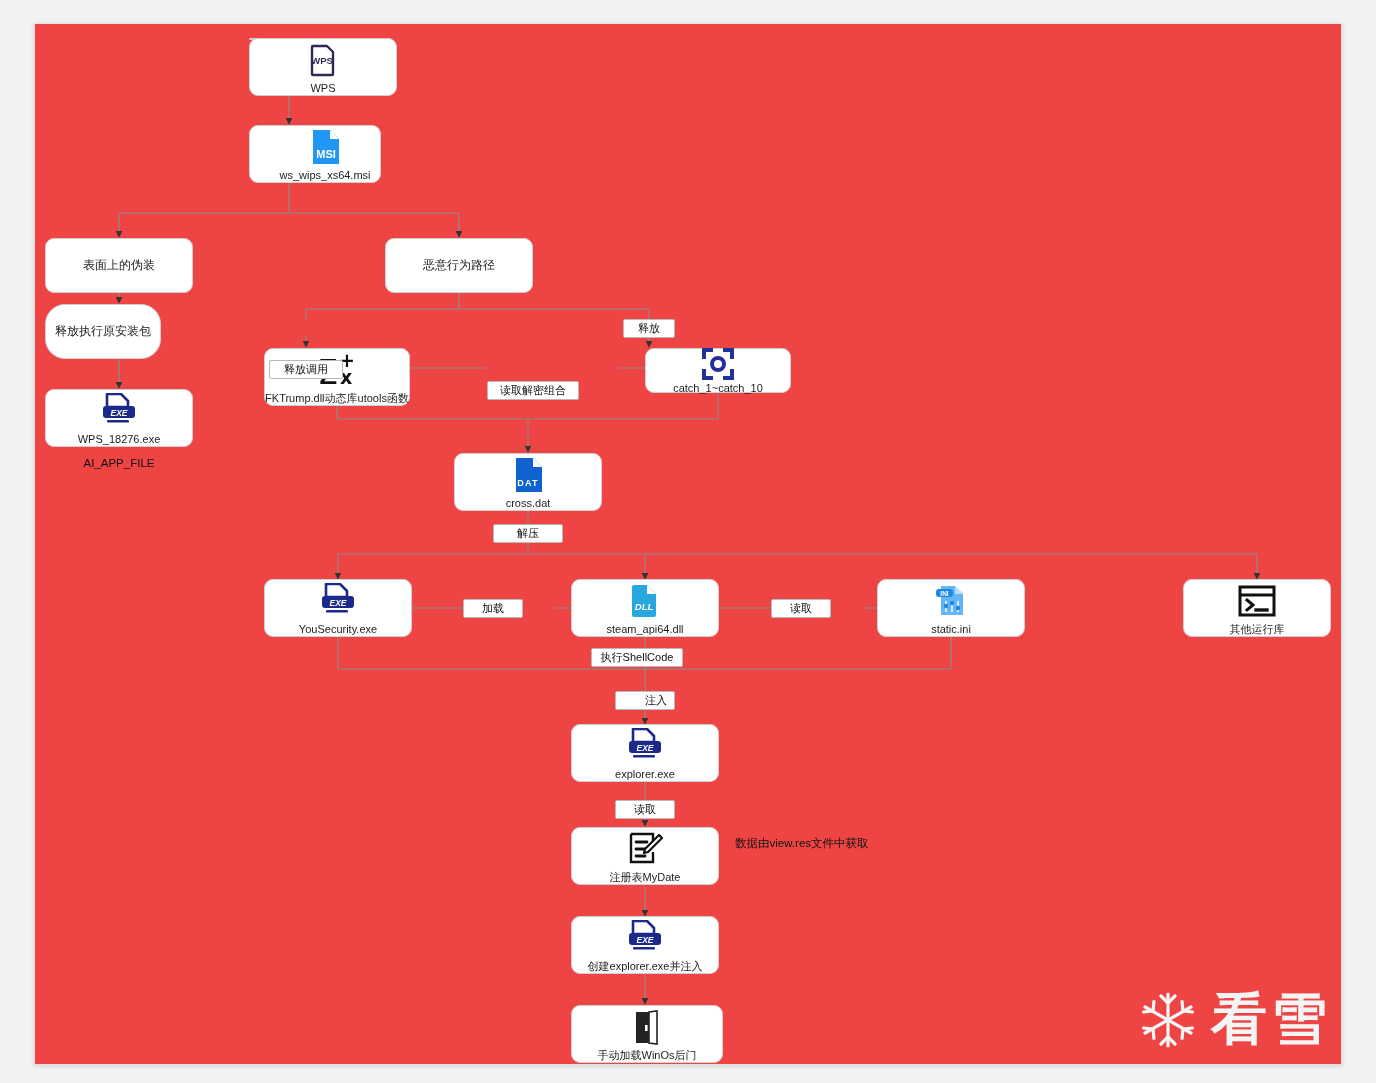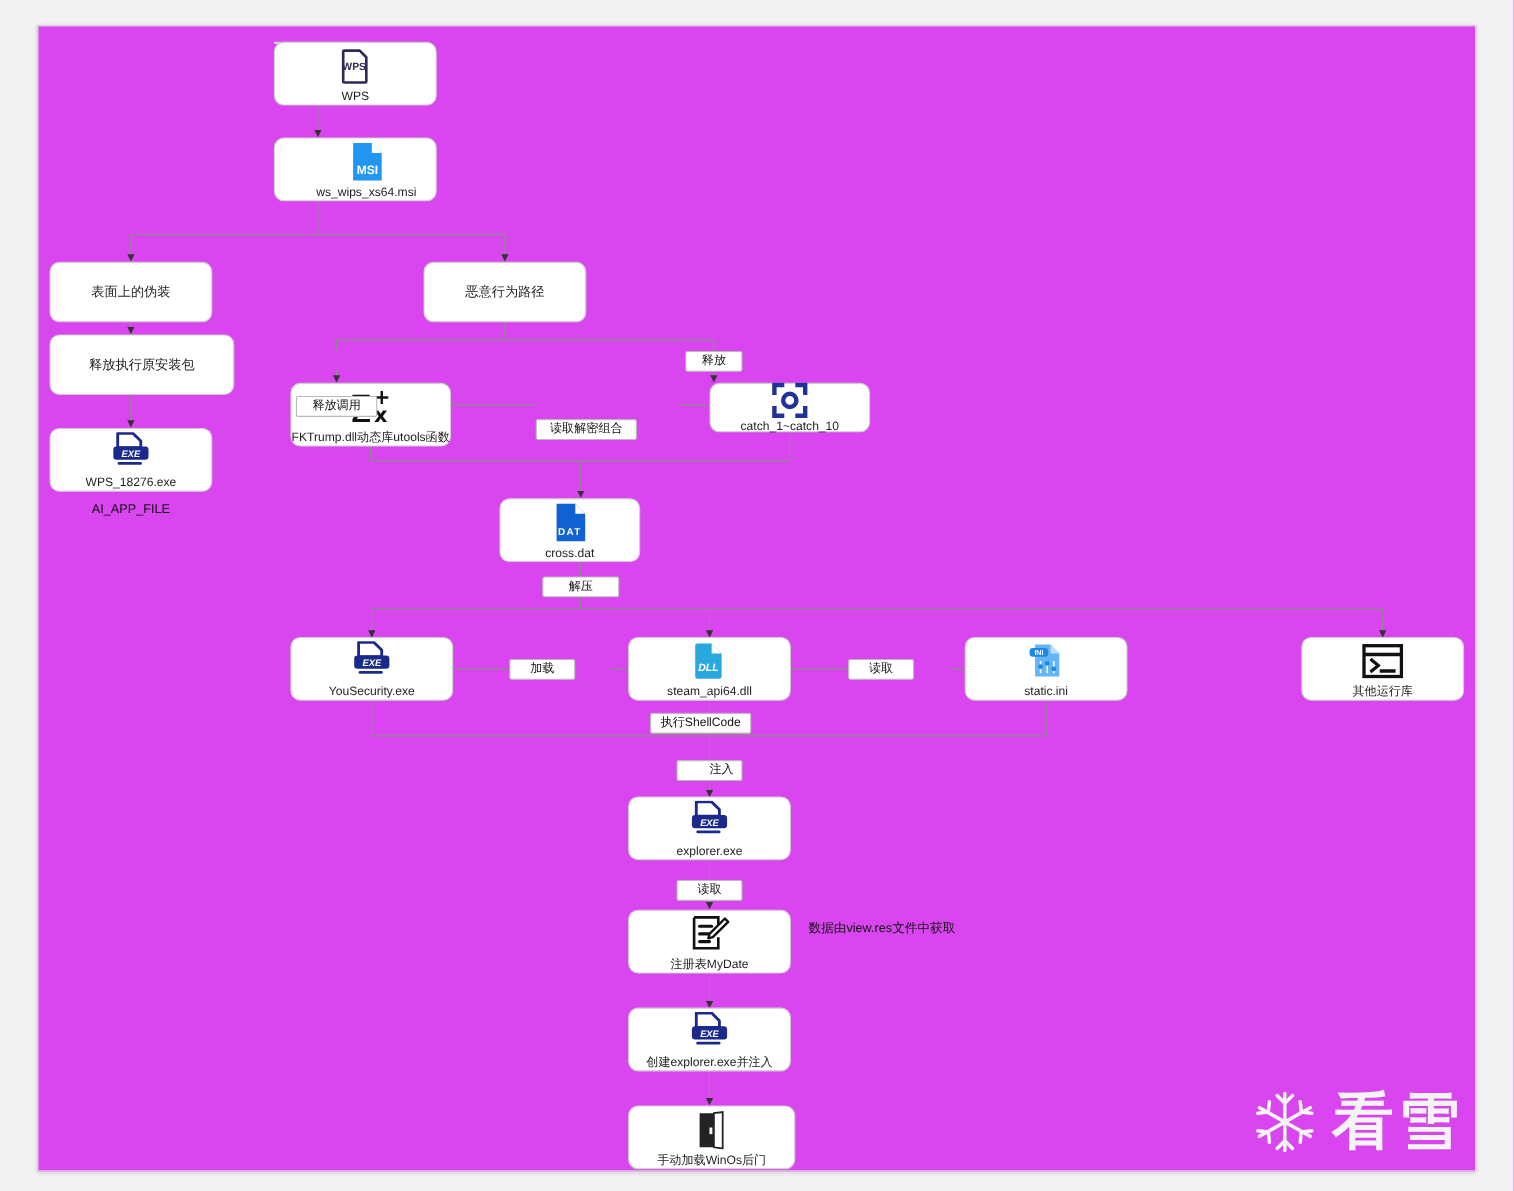--- a/index.html
+++ b/index.html
@@ -5,21 +5,21 @@
   html,body{margin:0;padding:0;}
   body{
     width:1376px;height:1083px;
     background:#f2f2f2;
     font-family:"Liberation Sans","DejaVu Sans",sans-serif;
     overflow:hidden;
   }
   #canvas{
     position:absolute;left:34px;top:23px;
     width:1306px;height:1040px;
-    background:#d946ef;
+    background:#ef4444;
     border:1px solid #e3e3e3;
     box-shadow:0 1px 4px rgba(0,0,0,.14);
   }
   #stage{position:absolute;left:0;top:0;width:1306px;height:1040px;}
 
   
   svg#edges{position:absolute;left:0;top:0;width:1306px;height:1040px;pointer-events:none;}
 
   
   .node{
@@ -152,40 +152,40 @@
       <div class="ico">
         <svg width="34" height="34" viewBox="0 0 34 34">
           <circle cx="15" cy="19" r="9" fill="#dff0e2"></circle>
           <path d="M7,3 h14 l6,6 v22 a1,1 0 0 1 -1,1 h-19 a1,1 0 0 1 -1,-1 v-27 a1,1 0 0 1 1,-1 z" fill="#fff" stroke="#2d2b55" stroke-width="2.4" stroke-linejoin="round"></path>
           <text x="16" y="21" font-size="9.5" font-family="Liberation Sans, sans-serif" fill="#2d2b55" text-anchor="middle" font-weight="600">WPS</text>
         </svg>
       </div>
       <div class="cap">WPS</div>
     </div>
 
-    <div class="node" style="left:214px;top:101px;width:148px;height:58px;padding-left:20px;">
+    <div class="node" style="left:214px;top:101px;width:132px;height:58px;padding-left:20px;">
       <div class="ico">
         <svg width="34" height="36" viewBox="0 0 34 36">
           <path d="M5,1 h17 l9,9 v25 h-26 z" fill="#2196f3"></path>
           <path d="M22,1 v9 h9 z" fill="#fff"></path>
           <text x="18" y="29" font-size="11" font-family="Liberation Sans, sans-serif" fill="#fff" text-anchor="middle" font-weight="600">MSI</text>
         </svg>
       </div>
       <div class="cap">ws_wips_xs64.msi</div>
     </div>
 
     <div class="node plain" style="left:10px;top:214px;width:148px;height:55px;">
       <div class="cap">表面上的伪装</div>
     </div>
 
     <div class="node plain" style="left:350px;top:214px;width:148px;height:55px;">
       <div class="cap">恶意行为路径</div>
     </div>
 
-    <div class="node plain" style="left:10px;top:280px;width:168px;height:55px;">
+    <div class="node plain" style="left:10px;top:280px;width:116px;height:55px;border-radius:20px;">
       <div class="cap">释放执行原安装包</div>
     </div>
 
     <div class="node" style="left:10px;top:365px;width:148px;height:58px;">
       <div class="ico">
         <svg width="40" height="36" viewBox="0 0 40 36">
           <path d="M8,1 h14 l7,7 v6 h-21 z" fill="#fff" stroke="#1b2a8a" stroke-width="2.6" stroke-linejoin="round"></path>
           <rect x="4" y="13" width="32" height="12" rx="3" fill="#1b2a8a"></rect>
           <text x="20" y="22.5" font-size="8.5" font-family="Liberation Sans, sans-serif" fill="#fff" text-anchor="middle" font-weight="700" font-style="italic">EXE</text>
           <rect x="8" y="27" width="22" height="2.6" rx="1.2" fill="#1b2a8a"></rect>
@@ -214,21 +214,21 @@
               <path d="M24,3 H31 V10"></path>
             <path d="M31,24 V31 H24"></path>
               <path d="M10,31 H3 V24"></path>
           </g>
           <circle cx="17" cy="17" r="6" fill="none" stroke="#21309b" stroke-width="4"></circle>
         </svg>
       </div>
       <div class="cap">catch_1~catch_10</div>
     </div>
 
-    <div class="node" style="left:419px;top:429px;width:128px;height:58px;">
+    <div class="node" style="left:419px;top:429px;width:148px;height:58px;">
       <div class="ico">
         <svg width="34" height="36" viewBox="0 0 34 36">
           <path d="M5,1 h17 l9,9 v25 h-26 z" fill="#0f62d0"></path>
           <path d="M22,1 v9 h9 z" fill="#fff"></path>
           <text x="17" y="29" font-size="9" font-family="Liberation Sans, sans-serif" fill="#fff" text-anchor="middle" font-weight="700" letter-spacing="1.2">DAT</text>
         </svg>
       </div>
       <div class="cap">cross.dat</div>
     </div>
 

